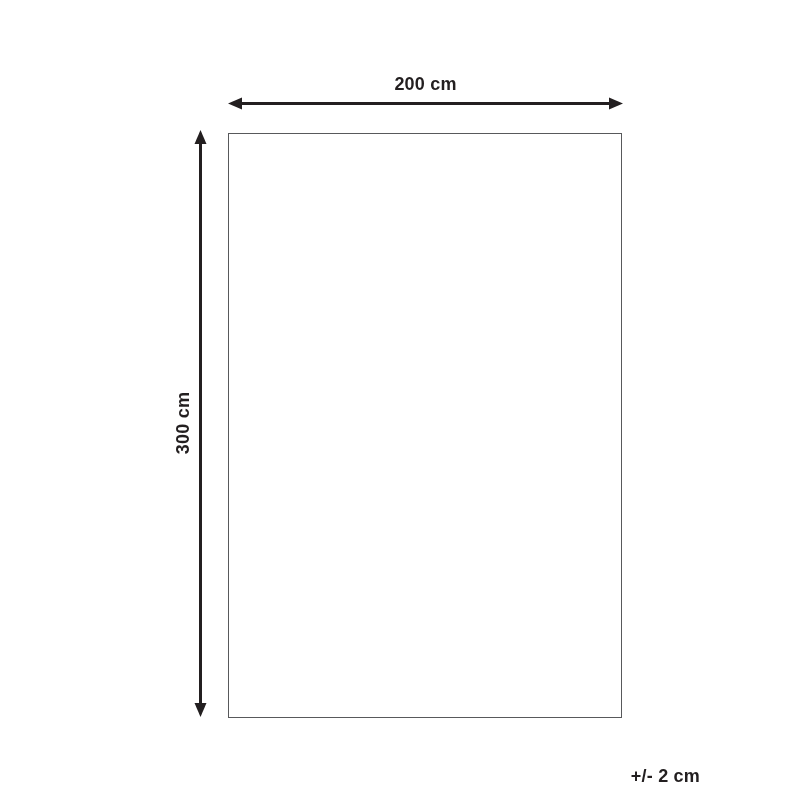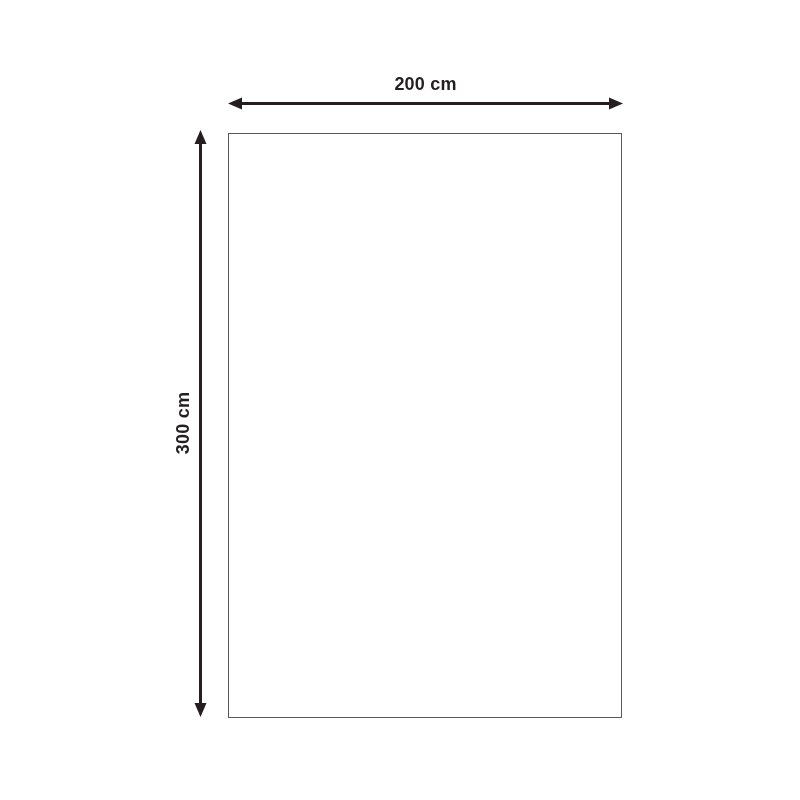--- a/index.html
+++ b/index.html
@@ -90,14 +90,15 @@
   <svg class="arrow-svg v-arrow" width="15" height="587" viewBox="0 0 15 587">
     <line class="arrow-stroke" x1="7.5" y1="11" x2="7.5" y2="576"></line>
     <polygon class="arrow-fill" points="7.5,0 1.5,14 13.5,14"></polygon>
     <polygon class="arrow-fill" points="7.5,587 1.5,573 13.5,573"></polygon>
   </svg>
 
   <div class="dim-label width-label">200 cm</div>
 
   <div class="dim-label height-label">300 cm</div>
 
+  <div class="dim-label tolerance-label">+/- 2 cm</div>
 
 </div>
 
 </body></html>

